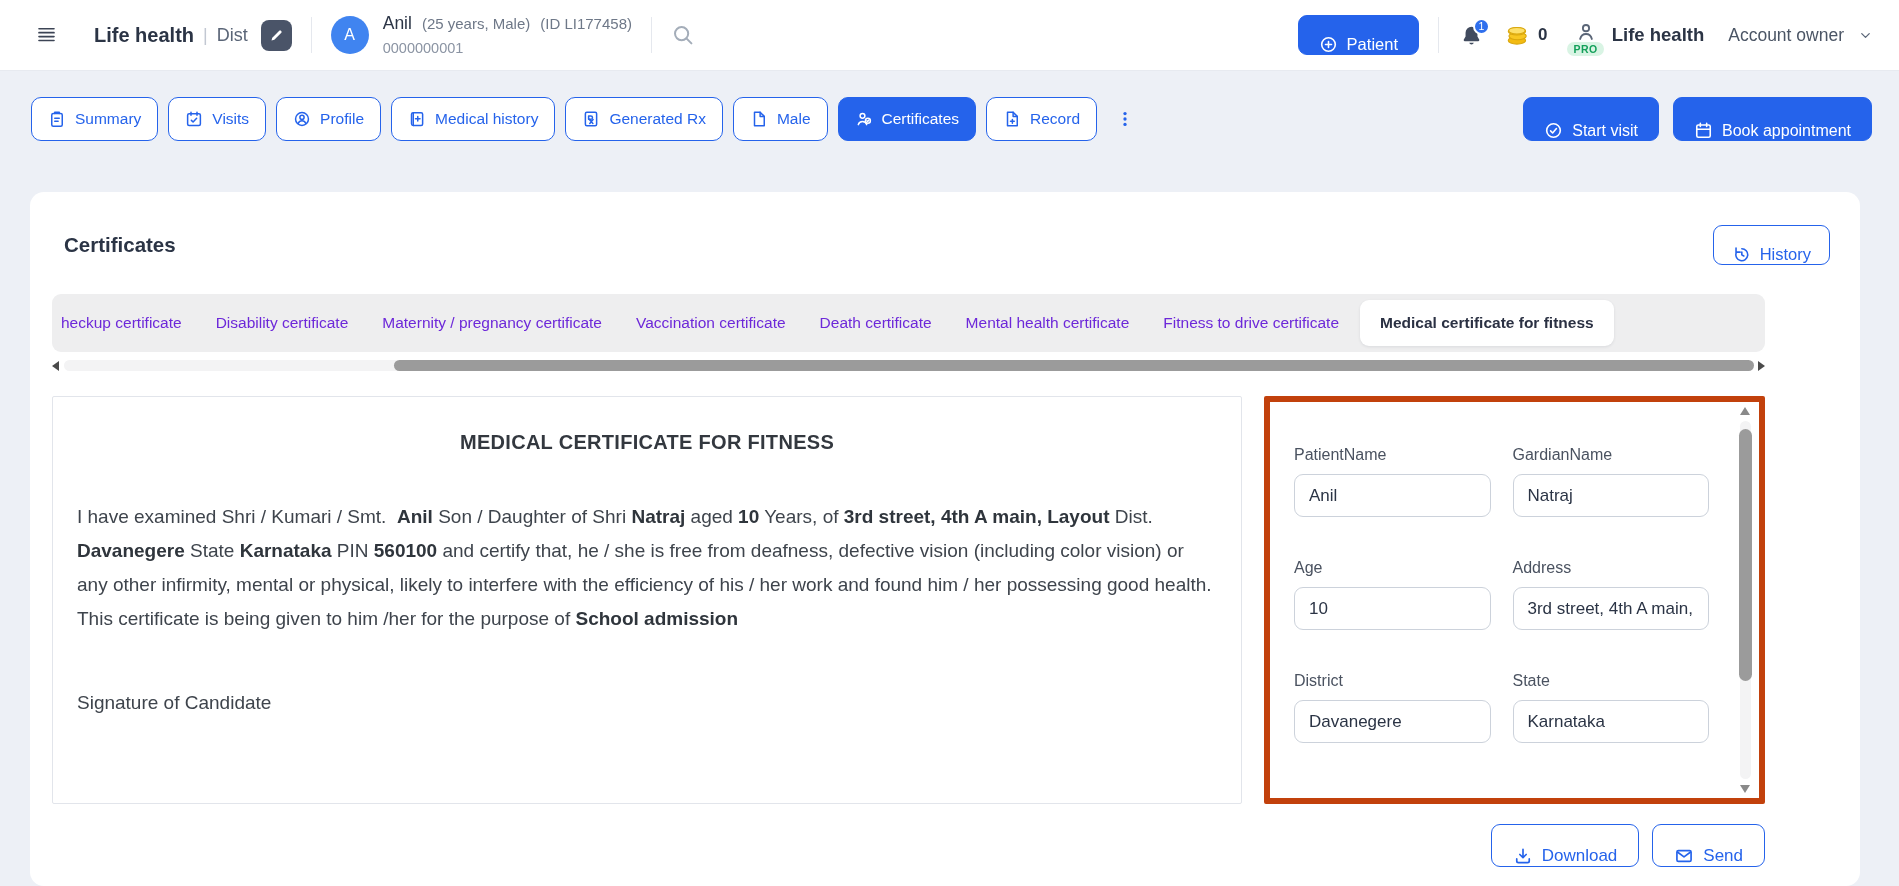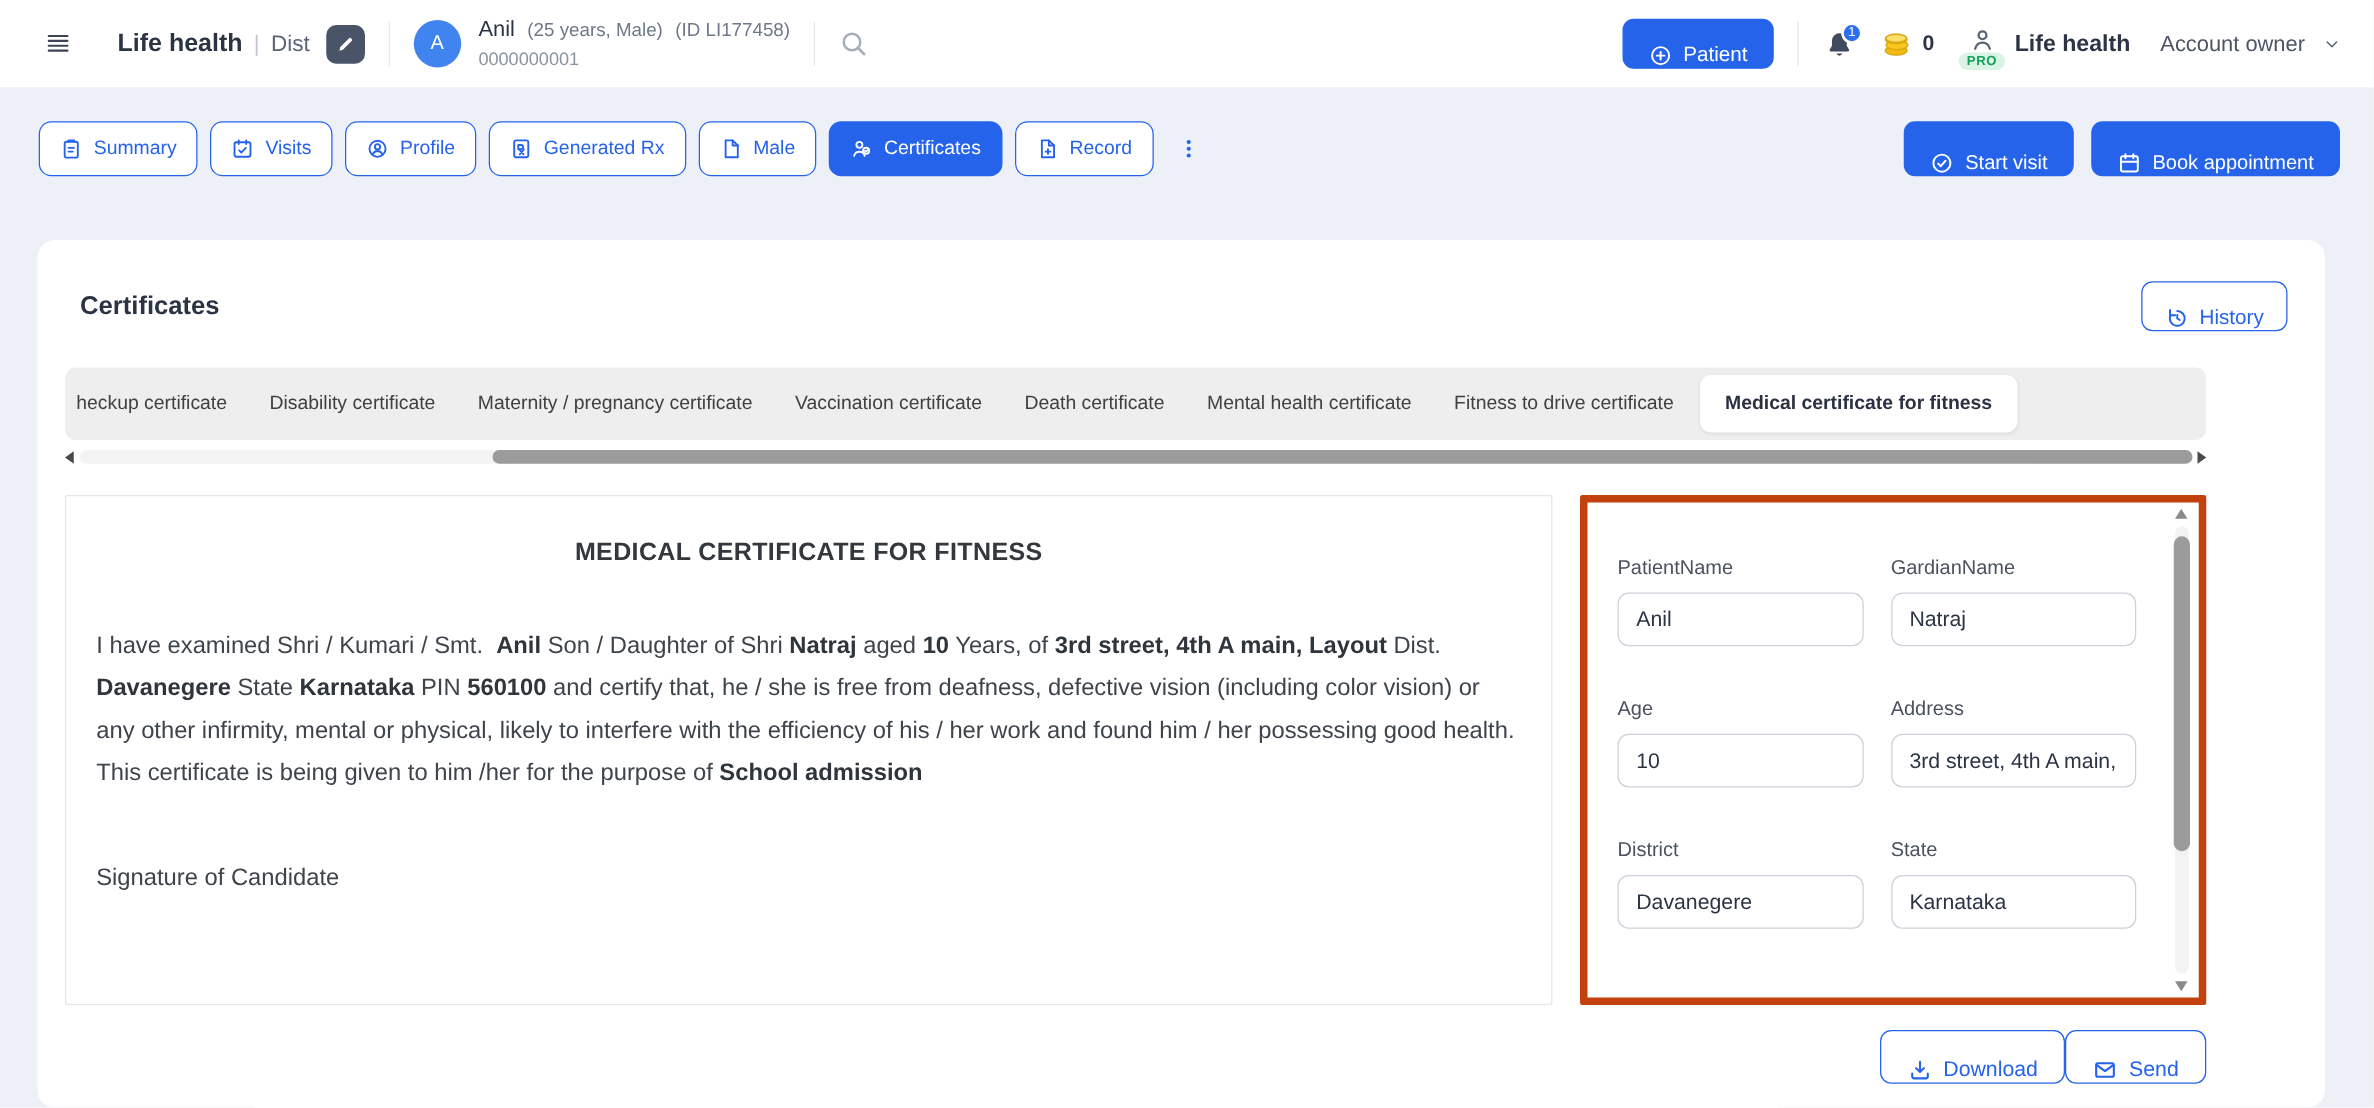--- a/index.html
+++ b/index.html
@@ -72,21 +72,21 @@
   
   .card{position:absolute;left:30px;top:192px;width:1830px;height:694px;background:#fff;
     border-radius:14px;padding:0 22px}
   .card-head{display:flex;align-items:center;justify-content:space-between;margin-top:32px;height:42px;padding-right:8px}
   .page-title{font-size:20.5px;font-weight:bold;color:#2b3445;margin-left:12px}
   .history-btn{height:40px;padding:0 18px;font-size:16.5px}
   .history-btn .ic{width:19px;height:19px}
 
   .strip{margin-top:28px;width:1713px;height:58px;background:var(--strip-bg);border-radius:9px;
     display:flex;align-items:center;overflow:hidden;padding:0 2px}
-  .cert-tab{border:none;background:transparent;height:60px;padding:0 17px;font-size:15.5px;color:#404040;
+  .cert-tab{border:none;background:transparent;height:60px;padding:0 17px;font-size:15.5px;color:#6d28d9;
     cursor:pointer;white-space:nowrap;font-family:inherit}
   .cert-tab.clip{margin-left:-10px}
   .cert-tab.active{background:#fff;height:46px;border-radius:9px;font-weight:bold;color:#2b3143;
     padding:0 20px;margin:0 4px;box-shadow:0 1px 3px rgba(40,50,70,.10)}
 
   .hscroll{position:relative;width:1713px;height:13px;margin-top:7px}
   .hscroll .track{position:absolute;left:12px;right:12px;top:1px;height:11px;background:#f3f3f4;border-radius:6px}
   .hthumb{position:absolute;left:342px;width:1360px;top:1px;height:11px;background:var(--scroll-thumb);border-radius:6px;cursor:pointer}
   .arr{position:absolute;width:0;height:0;cursor:pointer}
   .arr-left{left:0;top:2px;border-top:5.5px solid transparent;border-bottom:5.5px solid transparent;border-right:7px solid #4a4a4a}
@@ -104,21 +104,21 @@
   .flabel{display:block;font-size:16px;color:#4a5260;margin-bottom:10px}
   .finput{width:100%;height:43px;border:1px solid #ccd2db;border-radius:9px;padding:0 14px;
     font-size:17px;color:#2b3445;font-family:inherit;background:#fff;outline:none}
   .vscroll{position:absolute;right:7px;top:5px;bottom:5px;width:13px}
   .vscroll .vtrack{position:absolute;top:14px;bottom:14px;left:1px;width:11px;background:#f3f3f4;border-radius:6px}
   .vthumb{position:absolute;left:0;top:22px;width:13px;height:252px;background:var(--scroll-thumb);border-radius:7px;cursor:pointer}
   .varr{position:absolute;left:1px;width:0;height:0;cursor:pointer}
   .varr-up{top:0;border-left:5.5px solid transparent;border-right:5.5px solid transparent;border-bottom:8px solid #8a8a8a}
   .varr-down{bottom:0;border-left:5.5px solid transparent;border-right:5.5px solid transparent;border-top:8px solid #8a8a8a}
 
-  .actions{width:1713px;margin-top:20px;display:flex;justify-content:flex-end;}
+  .actions{width:1713px;margin-top:20px;display:flex;justify-content:flex-end;gap:13px}
   .actions .btn{height:43px;padding:0 21px;font-size:17px}
   .actions .ic{width:20px;height:20px}
 
   .ic{display:inline-flex;flex:0 0 auto}
   .ic svg{width:100%;height:100%;display:block}
 </style>
 </head>
 <body>
 
 <header class="topbar">
@@ -237,20 +237,30 @@
       </button>
       <button class="ptab">
         <span class="ic">
           <svg viewBox="0 0 24 24" stroke="currentColor" fill="none" stroke-width="2" stroke-linecap="round" stroke-linejoin="round">
             <circle cx="12" cy="12" r="8.6"></circle>
             <circle cx="12" cy="9.8" r="2.8"></circle>
             <path d="M6.9 18.1c1-2.5 2.8-3.7 5.1-3.7s4.1 1.2 5.1 3.7"></path>
           </svg>
         </span>
         <span>Profile</span>
+      </button>
+      <button class="ptab">
+        <span class="ic">
+          <svg viewBox="0 0 24 24" stroke="currentColor" fill="none" stroke-width="2" stroke-linecap="round" stroke-linejoin="round">
+            <path d="M7 3.5h10.5a2 2 0 0 1 2 2v13a2 2 0 0 1-2 2H7z"></path>
+            <path d="M7 3.5a2.3 2.3 0 0 0-2.3 2.3v12.4A2.3 2.3 0 0 0 7 20.5"></path>
+            <path d="M13 8.5v6M10 11.5h6"></path>
+          </svg>
+        </span>
+        <span>Medical history</span>
       </button>
       <button class="ptab">
         <span class="ic">
           <svg viewBox="0 0 24 24" stroke="currentColor" fill="none" stroke-width="2" stroke-linecap="round" stroke-linejoin="round">
             <rect x="4.5" y="3" width="15" height="18" rx="2"></rect>
             <path d="M8.8 8h3a2.2 2.2 0 0 1 0 4.4H8.8V8z"></path>
             <path d="M9.5 12.4l5 5.6M14.8 12.8l-4.4 5.2"></path>
           </svg>
         </span>
         <span>Generated Rx</span>

